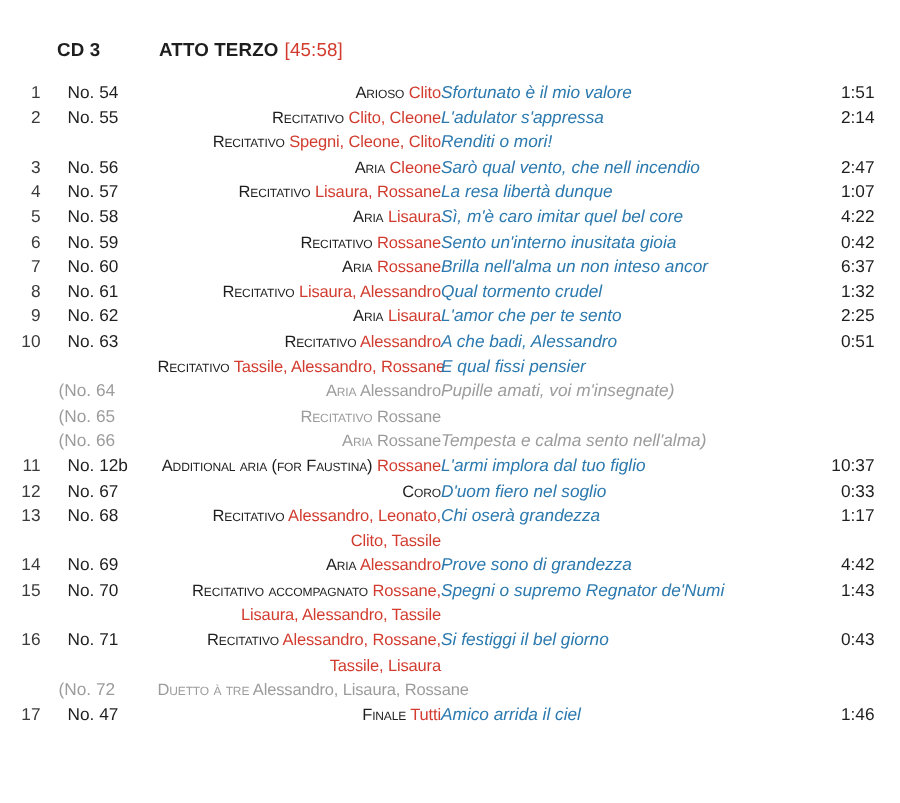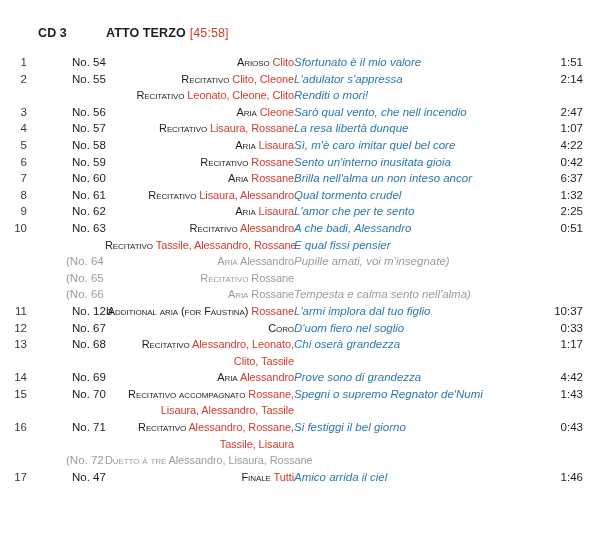--- a/index.html
+++ b/index.html
@@ -35,21 +35,21 @@
   }
   .row {
     display: grid;
     grid-template-columns: 27px 18px 60px 189px 226px 63px;
     height: 16.6px;
     line-height: 16.6px;
     font-size: 11.5px;
     white-space: nowrap;
   }
   .c-num   { text-align: right; color: #3a3a3a; }
-  .c-no    { grid-column: 3; padding-left: 0; margin-left: 27px; }
+  .c-no    { grid-column: 3; padding-left: 0; }
   .c-tc    { grid-column: 4; font-size: 11px; letter-spacing: -0.1px; overflow: visible; text-align: right; }
   .c-inc   { grid-column: 5; font-style: italic; color: var(--blue, #2b79ae); overflow: visible; }
   .c-dur   { grid-column: 6; text-align: right; }
   .type    { font-variant: small-caps; color: #1e1e1e; }
   .chars   { color: var(--red, #d23c2f); }
   .muted .c-no, .muted .type, .muted .chars, .muted .c-inc { color: var(--gray, #9c9c9c); }
   .muted .c-no { text-indent: -6px; }
 </style>
 </head>
 <body>
@@ -70,21 +70,21 @@
       <div class="row">
         <span class="c-num">2</span>
         <span class="c-no">No. 55</span>
         <span class="c-tc"><span class="type">Recitativo</span> <span class="chars">Clito, Cleone</span></span>
         <span class="c-inc">L'adulator s'appressa</span>
         <span class="c-dur">2:14</span>
       </div>
       <div class="row">
         <span class="c-num"></span>
         <span class="c-no"></span>
-        <span class="c-tc"><span class="type">Recitativo</span> <span class="chars">Leonato, Cleone, Clito</span></span>
+        <span class="c-tc"><span class="type">Recitativo</span> <span class="chars">Spegni, Cleone, Clito</span></span>
         <span class="c-inc">Renditi o mori!</span>
         <span class="c-dur"></span>
       </div>
       <div class="row">
         <span class="c-num">3</span>
         <span class="c-no">No. 56</span>
         <span class="c-tc"><span class="type">Aria</span> <span class="chars">Cleone</span></span>
         <span class="c-inc">Sarò qual vento, che nell incendio</span>
         <span class="c-dur">2:47</span>
       </div>

